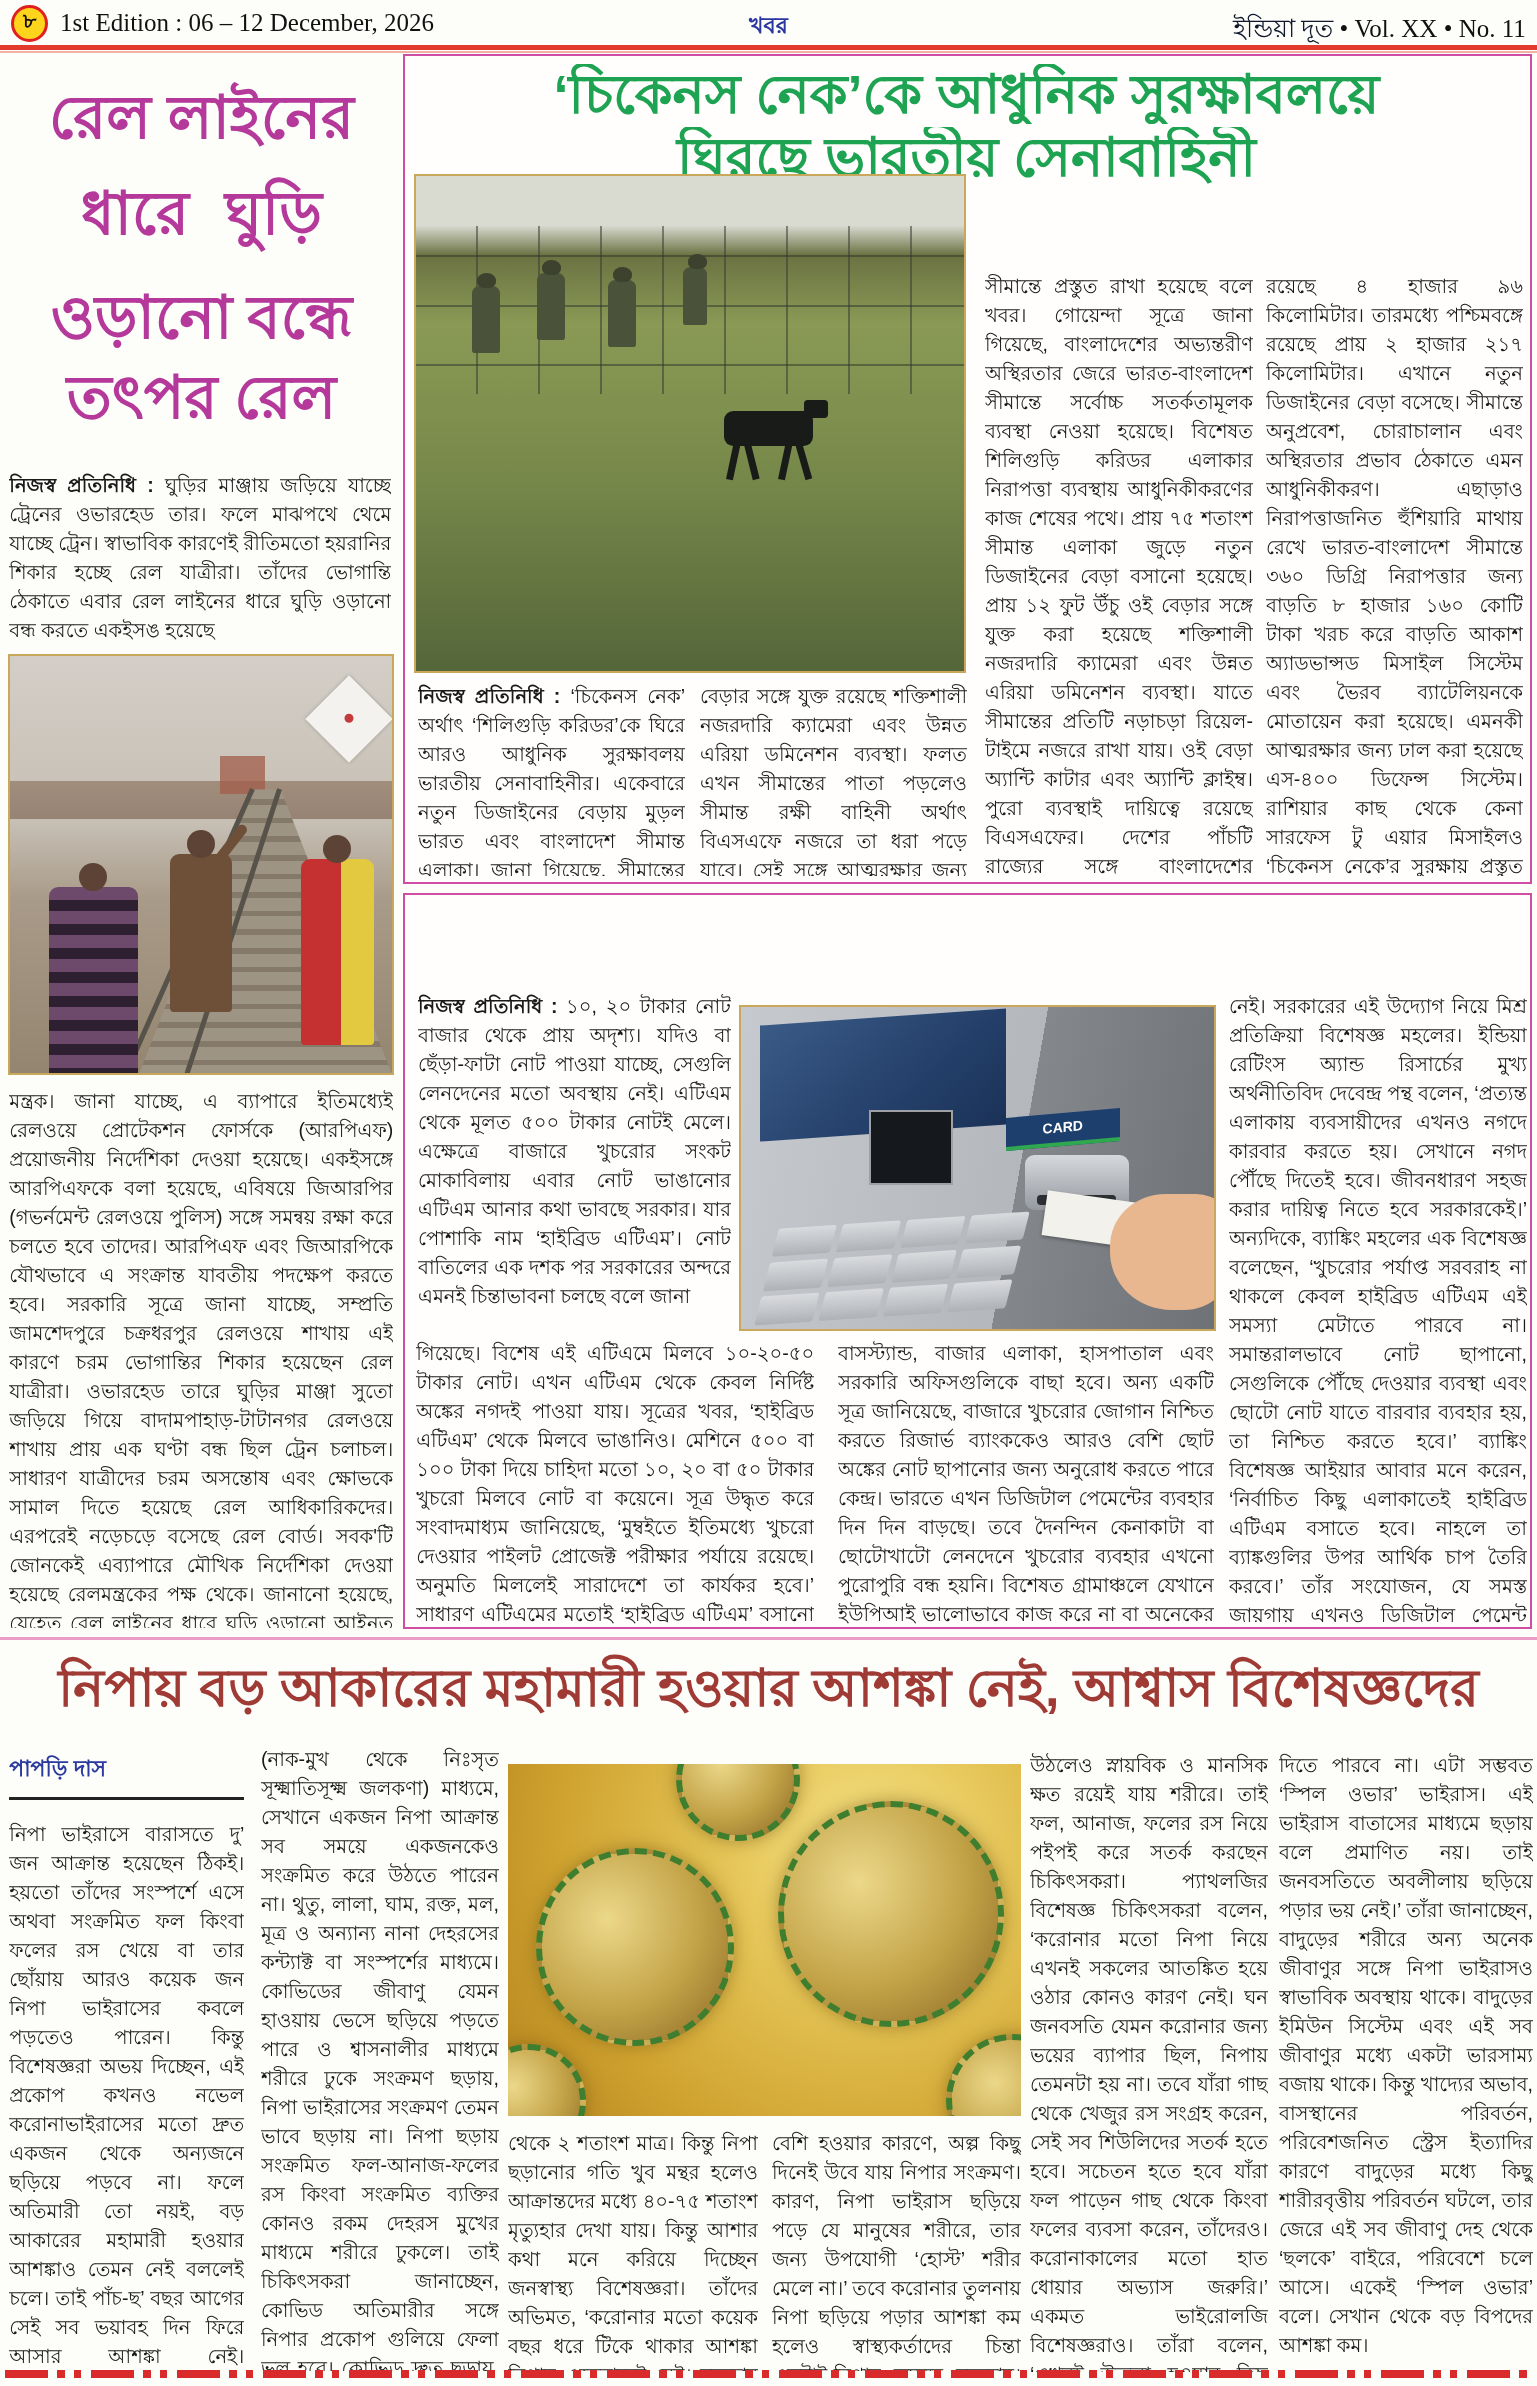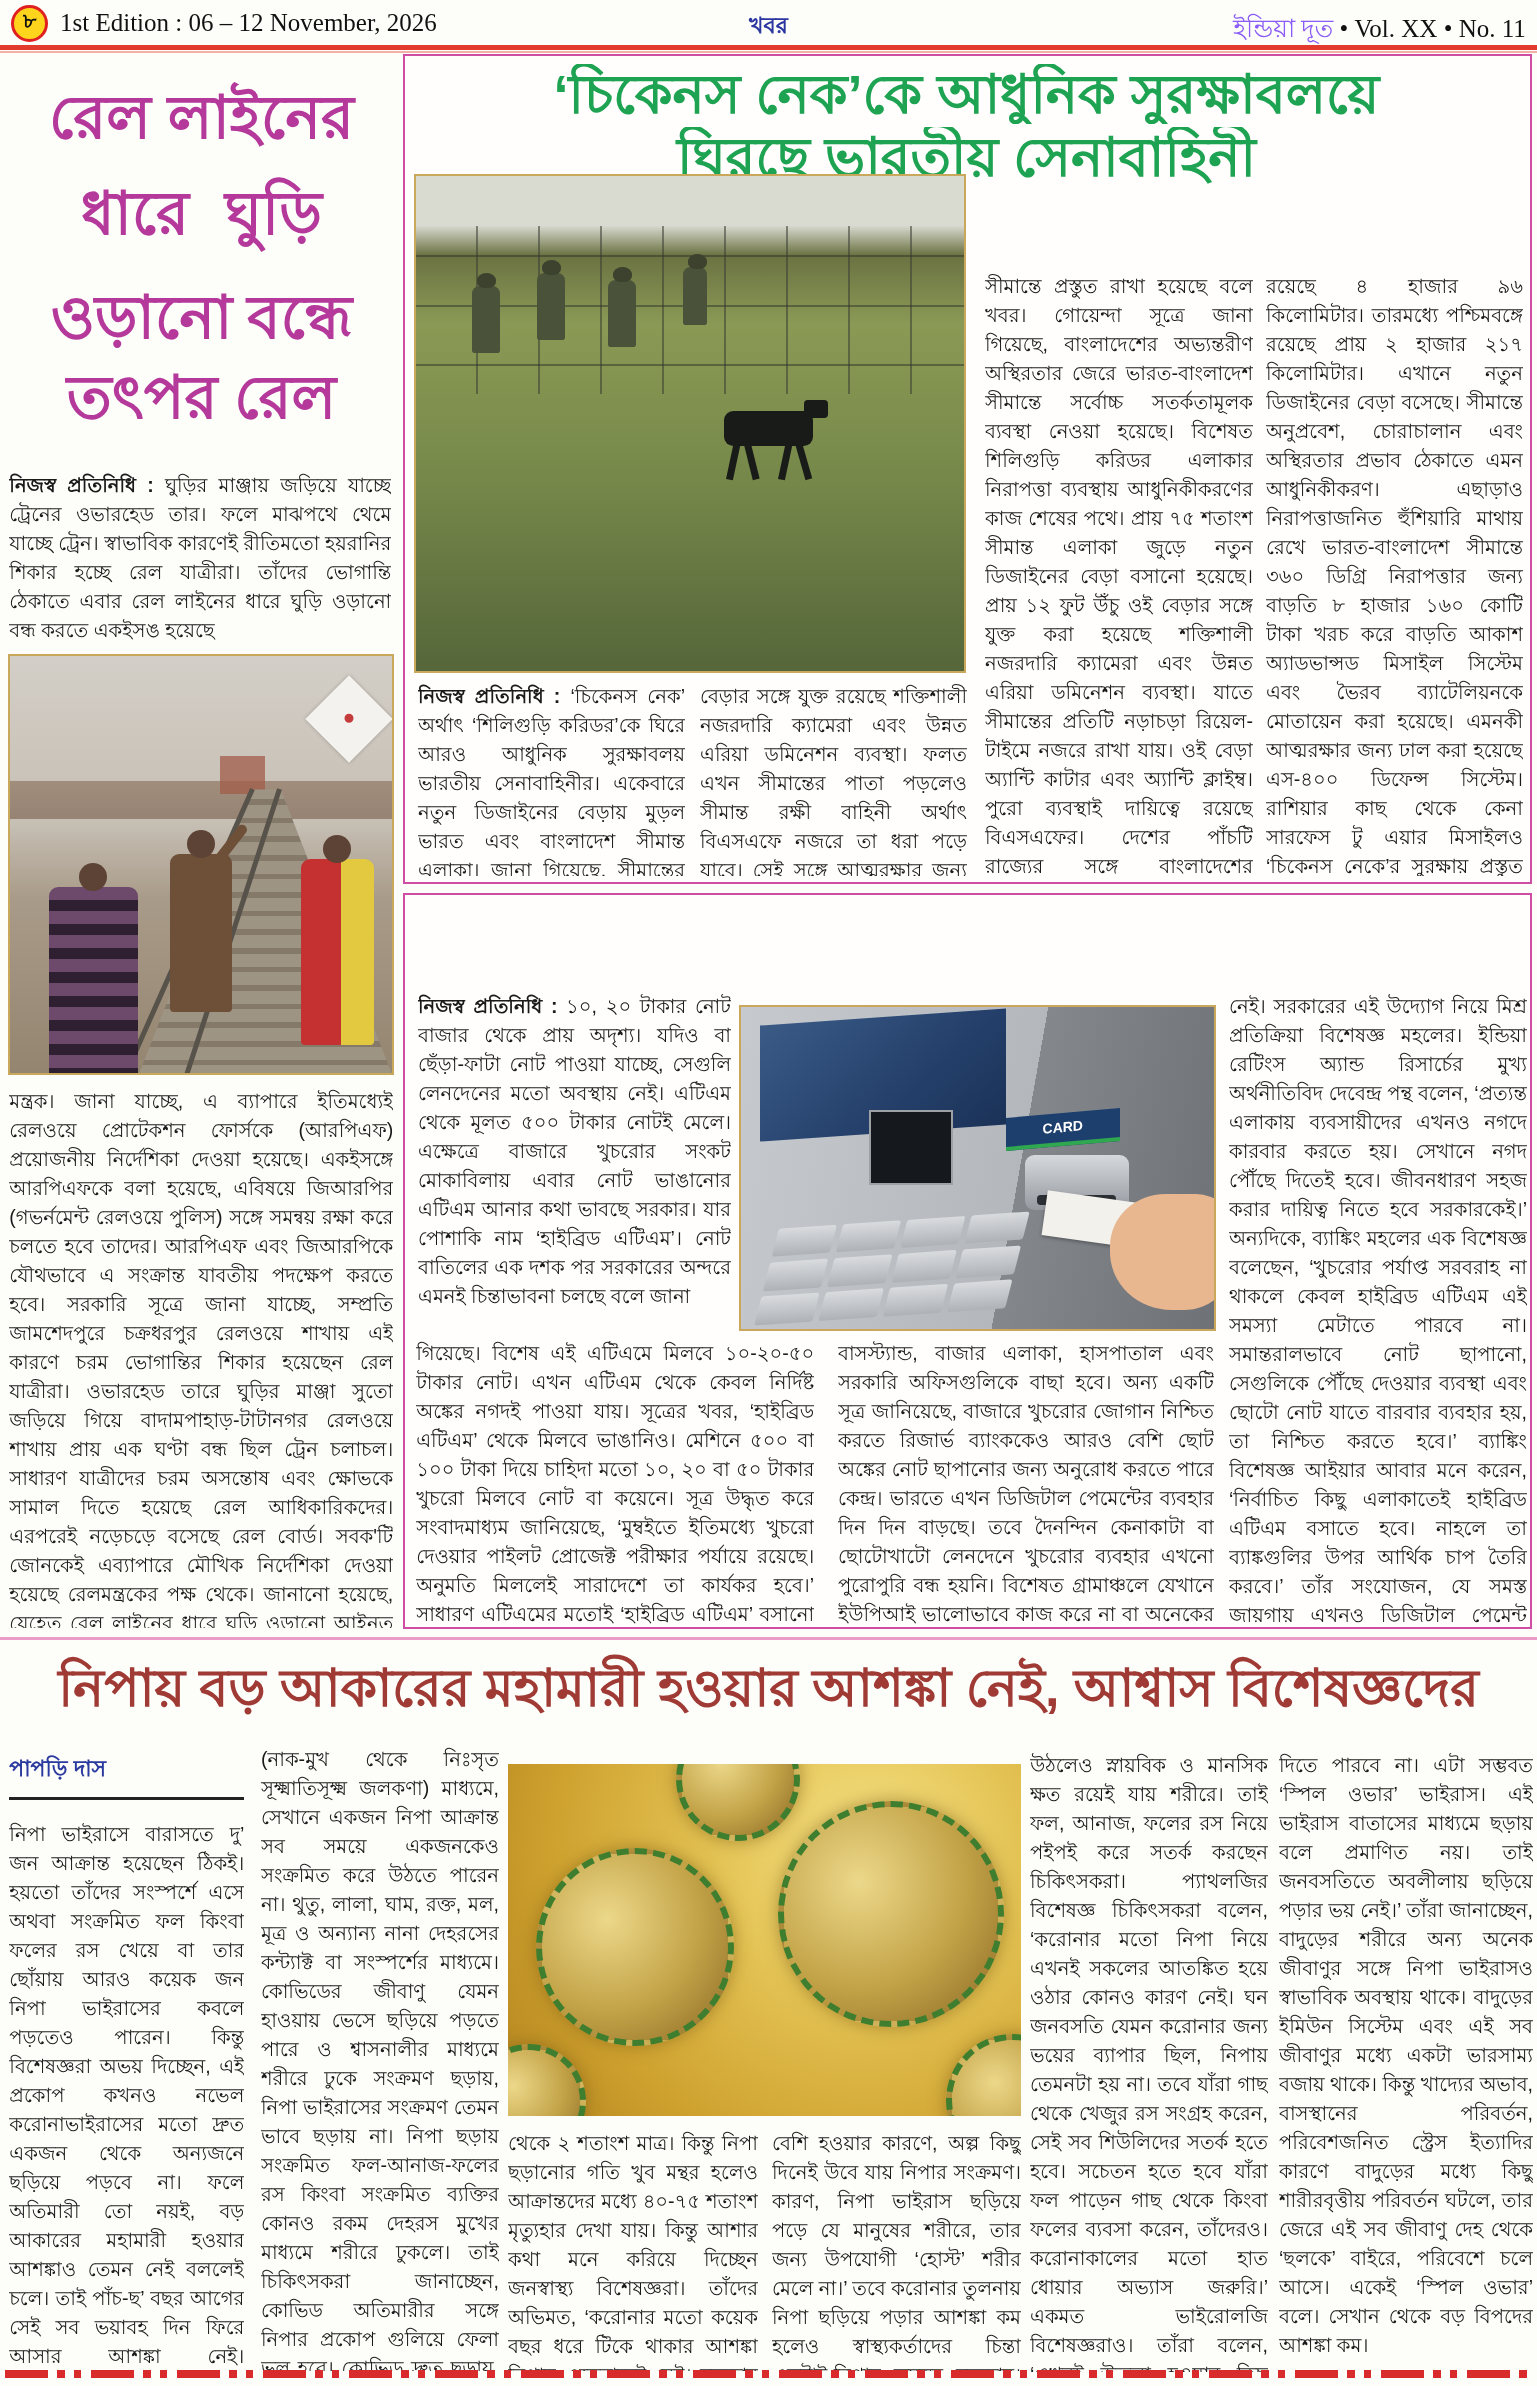--- a/index.html
+++ b/index.html
@@ -6,21 +6,21 @@
   .page{position:relative;width:1537px;height:2387px;background:#fdfdfa;margin:0 auto;
         font-family:"Liberation Sans",sans-serif;color:#161616;overflow:hidden;}
   
   .hdr{position:absolute;left:0;top:0;width:1537px;height:45px;}
   .badge{position:absolute;left:11.2px;top:4.7px;width:37px;height:37px;border-radius:50%;
          background:#ffd41c;border:3.7px solid #e02020;box-sizing:border-box;
          display:flex;align-items:center;justify-content:center;font-size:20.5px;font-weight:bold;color:#111;}
   .ed{position:absolute;left:60px;top:9.3px;font-family:"Liberation Serif",serif;font-size:25px;color:#111;}
   .mast{position:absolute;left:0;right:0;top:7.5px;text-align:center;font-size:22px;font-weight:bold;color:#2b36a0;}
   .hright{position:absolute;right:11.2px;top:9.3px;font-family:"Liberation Serif",serif;font-size:25px;color:#111;}
-  .hright .pname{color:#8b5cf6;}
+  .hright .pname{color:#0f172a;}
   .rule-red{position:absolute;left:0;top:45px;width:1537px;height:4.7px;background:#e23b2e;}
   .rule-red2{position:absolute;left:0;top:51px;width:1537px;height:1.9px;background:#f2b0a6;}
   
   .tcol{position:absolute;font-size:19.6px;line-height:29px;text-align:justify;overflow:hidden;color:#1a1a1a;}
   .rep{font-weight:bold;}
   .hl{position:absolute;text-align:center;font-weight:bold;overflow:hidden;white-space:nowrap;}
   
   .rail-hl{color:#b5399b;font-size:60px;line-height:101px;}
   
   .abox{position:absolute;border:2.8px solid #cf4da2;box-sizing:border-box;background:#fffefc;}
@@ -77,21 +77,21 @@
 </style>
 </head>
 <body>
 
 <div class="page">
 
   <div class="hdr">
     <div class="badge">
       <span>৮</span>
     </div>
-    <div class="ed">1st Edition : 06 – 12 November, 2026</div>
+    <div class="ed">1st Edition : 06 – 12 December, 2026</div>
     <div class="mast">খবর</div>
     <div class="hright">
       <span class="pname">ইন্ডিয়া দূত</span>
       <span>• Vol. XX • No. 11</span>
     </div>
   </div>
   <div class="rule-red"></div>
   <div class="rule-red2"></div>
 
   <div>

